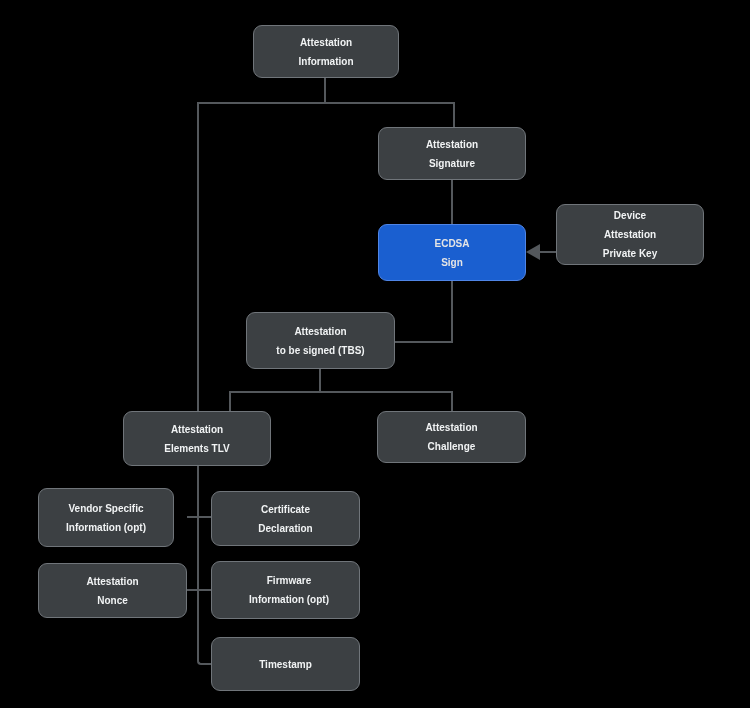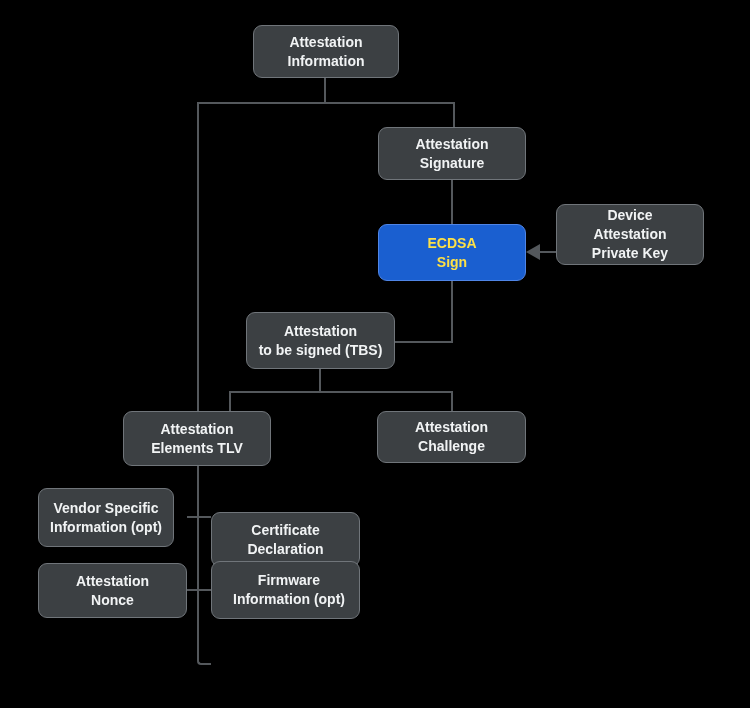--- a/index.html
+++ b/index.html
@@ -21,33 +21,33 @@
     font-family: "Liberation Sans", sans-serif;
     overflow: hidden;
   }
   .node {
     position: absolute;
     z-index: 2;
     background: var(--node-fill);
     border: 1.5px solid var(--node-border);
     border-radius: 9px;
     color: var(--text);
-    font-size: 14px;
+    font-size: 10px;
     font-weight: 700;
     line-height: 19px;
     display: flex;
     align-items: center;
     justify-content: center;
     text-align: center;
     white-space: pre-line;
   }
   .node.highlight {
     background: var(--hl-fill);
     border-color: var(--hl-border);
-    color: #fde047;
+    color: #e5e5e5;
   }
   .line {
     position: absolute;
     z-index: 1;
     background: var(--line);
   }
   .elbow {
     position: absolute;
     z-index: 1;
     border-left: 2px solid var(--line);
@@ -105,23 +105,24 @@
 
   <div class="node" style="left:123px; top:411px; width:148px; height:55px;">Attestation
 Elements TLV</div>
 
   <div class="node" style="left:377px; top:411px; width:149px; height:52px;">Attestation
 Challenge</div>
 
   <div class="node" style="left:38px; top:488px; width:136px; height:59px;">Vendor Specific
 Information (opt)</div>
 
-  <div class="node" style="left:211px; top:512px; width:149px; height:55px;">Certificate
+  <div class="node" style="left:211px; top:491px; width:149px; height:55px;">Certificate
 Declaration</div>
 
   <div class="node" style="left:38px; top:563px; width:149px; height:55px;">Attestation
 Nonce</div>
 
   <div class="node" style="left:211px; top:561px; width:149px; height:58px;padding-left:7px;">Firmware
 Information (opt)</div>
 
+  <div class="node" style="left:211px; top:637px; width:149px; height:54px;">Timestamp</div>
 
 </div>
 
 </body></html>

